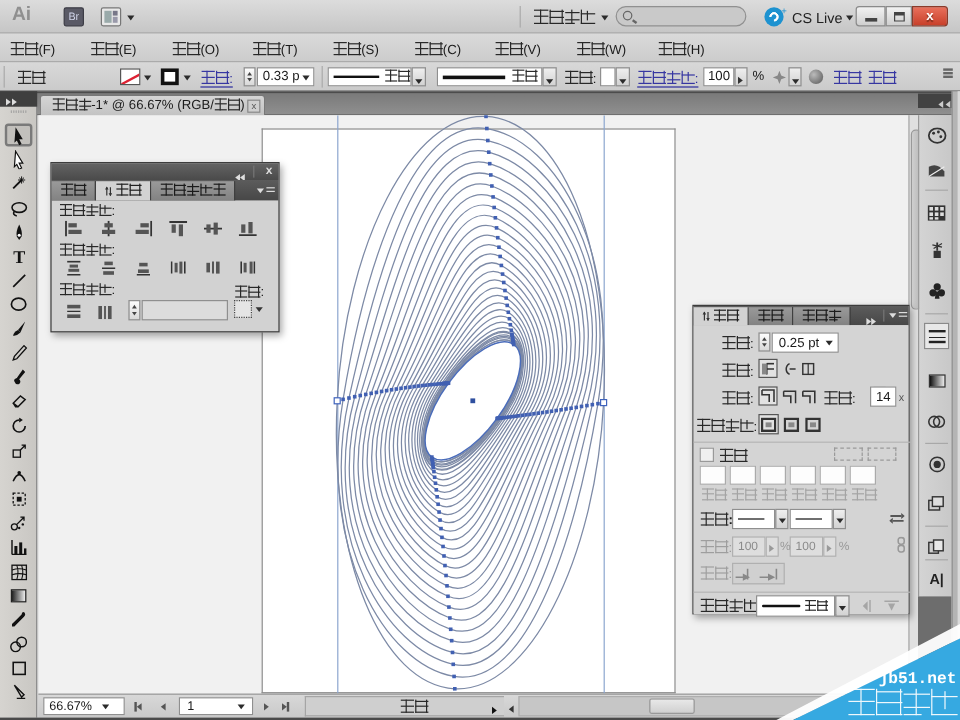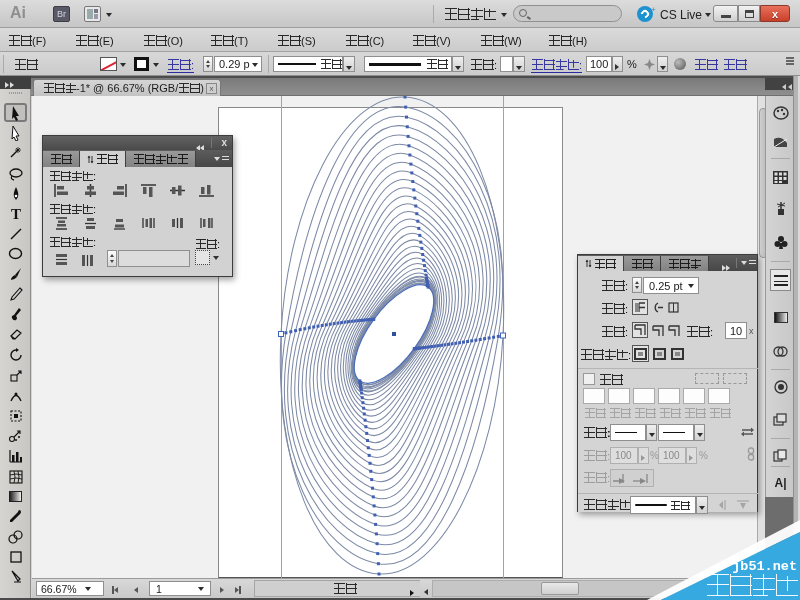--- a/index.html
+++ b/index.html
@@ -82,21 +82,21 @@
 <div class="abs" style="left:3px;top:3px;width:1px;height:18px;background:#aaa"></div>
 <div class="abs" style="left:14px;top:6px"><span style="letter-spacing:0;"><i class="z za " style="width:11px;height:11px;"></i><i class="z zb " style="width:11px;height:11px;"></i></span></div>
 <div class="abs" style="left:100px;top:5px;width:17px;height:14px;background:#fff;border:1px solid #555;overflow:hidden">
       <div class="abs" style="left:-3px;top:6px;width:26px;height:2px;background:#d23;transform:rotate(-28deg)"></div>
     </div>
 <span class="dar abs" style="left:120px;top:11px"></span>
 <div class="abs" style="left:134px;top:5px;width:15px;height:14px;background:#fff;border:3px solid #111"></div>
 <span class="dar abs" style="left:153px;top:11px"></span>
 <div class="abs" style="left:167px;top:6px;color:#2a2a9e;border-bottom:1px solid #2a2a9e;padding-bottom:0px"><span style="letter-spacing:0;color:#2a2a9e;"><i class="z za " style="width:11px;height:11px;"></i><i class="z zb " style="width:11px;height:11px;"></i></span><span style="font-size:11px">:</span></div>
 <span class="spin abs" style="left:203px;top:4px"></span>
-<div class="wbox abs" style="left:214px;top:4px;width:48px;height:16px;padding-left:4px">0.29 p</div>
+<div class="wbox abs" style="left:214px;top:4px;width:48px;height:16px;padding-left:4px">0.33 p</div>
 <span class="dar abs" style="left:252px;top:11px"></span>
 <div class="abs" style="left:268px;top:3px;width:1px;height:18px;background:#aaa"></div>
 <div class="wbox abs" style="left:273px;top:4px;width:70px;height:16px">
       <div style="width:40px;height:2px;background:#111;margin-left:4px"></div>
       <span style="margin-left:4px"><span style="letter-spacing:0;"><i class="z za " style="width:10px;height:10px;"></i><i class="z zb " style="width:10px;height:10px;"></i></span></span>
     </div>
 <div class="abs" style="left:343px;top:4px;width:12px;height:16px;background:linear-gradient(#efefef,#d2d2d2);border:1px solid #8f8f8f"><span class="dar" style="margin:6px 0 0 2px"></span></div>
 <div class="wbox abs" style="left:364px;top:4px;width:88px;height:16px">
       <div style="width:52px;height:3px;background:#111;margin-left:4px"></div>
       <span style="margin-left:5px"><span style="letter-spacing:0;"><i class="z za " style="width:10px;height:10px;"></i><i class="z zb " style="width:10px;height:10px;"></i></span></span>
@@ -726,21 +726,21 @@
           <path d="M1 1 L11 1 L11 11 M1 1 L1 5 L7 5 L7 11" stroke="#333" stroke-width="1.3" fill="none"></path>
         </svg>
       </div>
 <div class="abs" style="left:88px;top:52px;width:15px;height:15px;display:flex;align-items:center;justify-content:center">
         <svg width="12" height="12">
           <path d="M1 1 L11 1 L11 11 M1 1 L1 5 L7 5 L7 11" stroke="#333" stroke-width="1.3" fill="none"></path>
         </svg>
       </div>
 <div class="abs" style="left:108px;top:55px"><span style="letter-spacing:0;"><i class="z za " style="width:11px;height:11px;"></i><i class="z zb " style="width:11px;height:11px;"></i></span>:</div>
 <span class="spin abs" style="left:137px;top:51px"></span>
-<div class="wbox abs" style="left:147px;top:51px;width:22px;height:17px;padding-left:4px">10</div>
+<div class="wbox abs" style="left:147px;top:51px;width:22px;height:17px;padding-left:4px">14</div>
 <div class="abs" style="left:171px;top:55px;font-size:9px;color:#555">x</div>
 <div class="abs" style="left:2px;top:78px"><span style="letter-spacing:0;"><i class="z za " style="width:11px;height:11px;"></i><i class="z zb " style="width:11px;height:11px;"></i><i class="z zc " style="width:11px;height:11px;"></i><i class="z zd " style="width:11px;height:11px;"></i></span>:</div>
 <div class="abs" style="left:54px;top:74px;width:17px;height:17px;background:#e2e2e2;border:1.5px solid #555;display:flex;align-items:center;justify-content:center">
         <svg width="13" height="12">
           <rect x="1" y="1" width="11" height="10" fill="none" stroke="#333" stroke-width="2"></rect>
           <rect x="4" y="4" width="5" height="4" fill="#888"></rect>
         </svg>
       </div>
 <div class="abs" style="left:73px;top:75px;width:16px;height:16px;display:flex;align-items:center;justify-content:center">
         <svg width="13" height="12">

